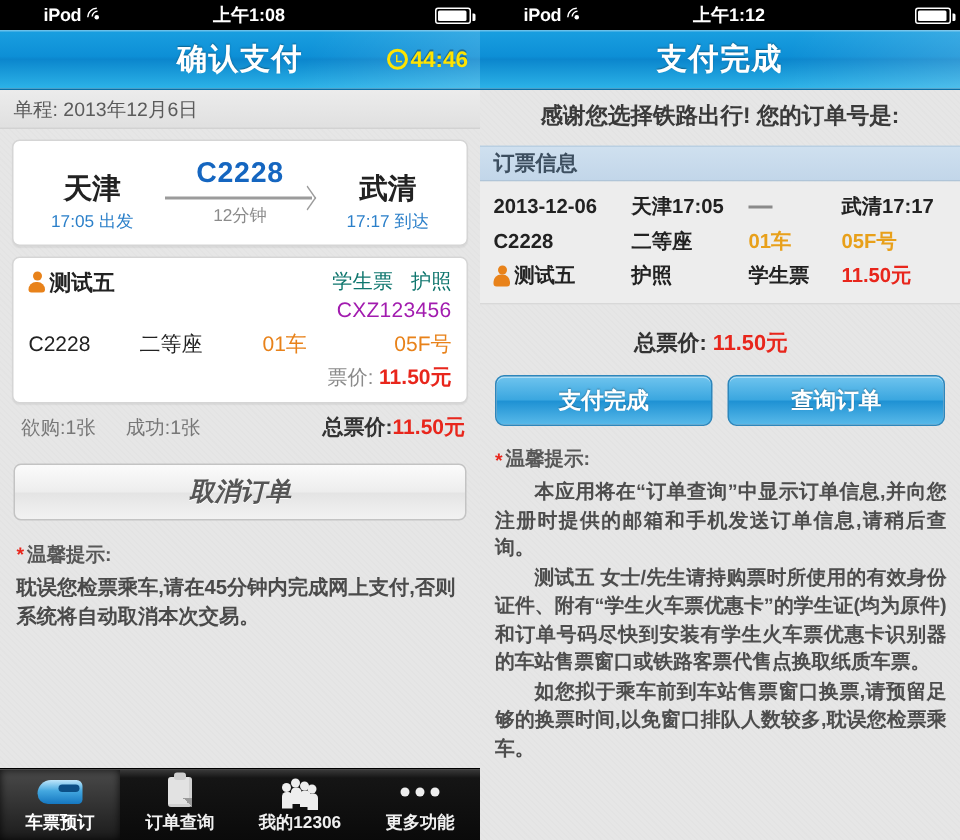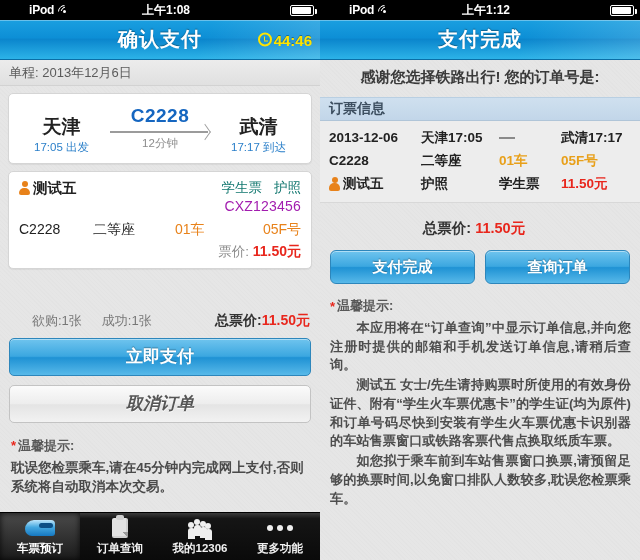--- a/index.html
+++ b/index.html
@@ -100,21 +100,21 @@
   .pid { font-size:14px; color:#a21caf; margin-top:1px; letter-spacing:.2px;}
   .prow2 { display:flex; align-items:baseline; margin-top:7px; font-size:14px; color:#222; }
   .prow2 .c1 { width:74px; }
   .prow2 .c2 { width:82px; }
   .prow2 .c3 { width:62px; color:#e8821a; }
   .prow2 .c4 { flex:1; text-align:right; color:#e8821a; }
   .prow3 { text-align:right; margin-top:4px; font-size:13.5px; color:#8b8b8b; }
   .prow3 b { color:#e8261c; font-weight:bold; font-size:14px; }
 
   
-  .totals { display:flex; align-items:center; padding:7px 10px 6px 32px; font-size:13px; color:#777;margin-top:36px; }
+  .totals { display:flex; align-items:center; padding:7px 10px 6px 14px; font-size:13px; color:#777; }
   .totals .t1 { margin-right:20px; }
   .totals .tright { margin-left:auto; font-size:14px; font-weight:bold; color:#333; }
   .totals .tright b { color:#e8261c; }
 
   .btn-primary {
     margin:2px 9px 0 9px; height:38px; border-radius:5px;
     background:linear-gradient(to bottom,#6fc4ee 0%, #3ba7e0 48%, #1f92d4 52%, #58b9e9 100%);
     border:1px solid #2d86bb; color:#fff; font-size:17px; font-weight:bold;
     display:flex; align-items:center; justify-content:center;
     text-shadow:0 -1px 1px rgba(0,0,0,.3); box-shadow:inset 0 1px 0 rgba(255,255,255,.45);
@@ -261,21 +261,20 @@
           <b>11.50元</b>
         </div>
       </div>
 
       <div class="totals">
         <span class="t1">欲购:1张</span>
         <span class="t2">成功:1张</span>
         <span class="tright"><span>总票价:</span><b>11.50元</b></span>
       </div>
 
-      <div class="btn-primary">立即支付</div>
       <div class="btn-secondary">取消订单</div>
 
       <div class="tips">
         <div class="tips-title">
           <span class="star">*</span>
           <span>温馨提示:</span>
         </div>
         <div class="tips-body">耽误您检票乘车,请在45分钟内完成网上支付,否则系统将自动取消本次交易。</div>
       </div>
     </div>

